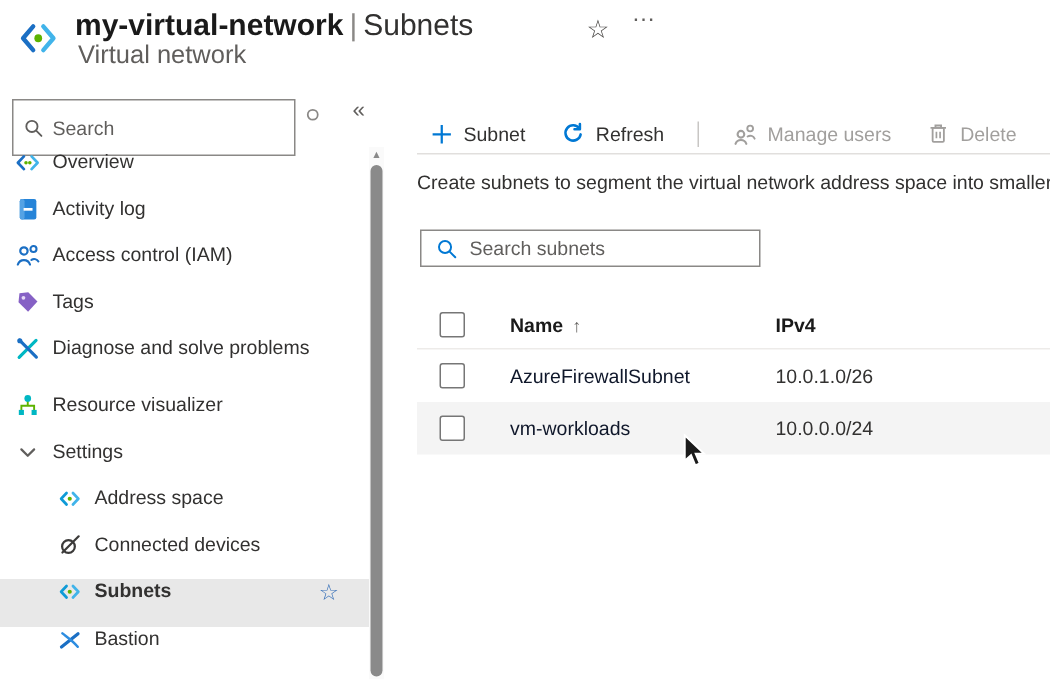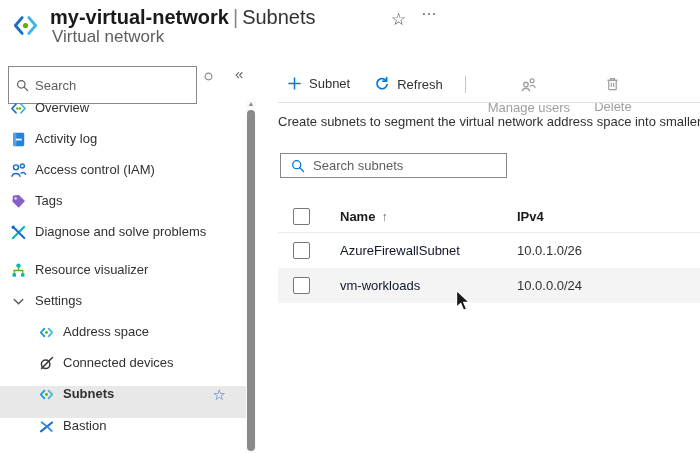--- a/index.html
+++ b/index.html
@@ -38,25 +38,25 @@
   .sb-item.gap { margin-top:7px; }
   .sb-item.selected { background:#e8e8e8; width:246px; height:32px; font-weight:700; }
   .sb-item.selected .fav { margin-left:auto; margin-right:20px; color:#3a72b9; font-size:15px; font-weight:400; }
 
   
   .sb-track { position:absolute; left:246px; top:98px; width:10px; height:355px; background:#fafafa; }
   .sb-arrow { position:absolute; left:0; top:2px; width:10px; text-align:center; font-size:7px; color:#8a8a8a; }
   .sb-thumb { position:absolute; left:1px; top:12px; width:8px; height:341px; background:#8a8a8a; border-radius:4px; }
 
   
-  .toolbar { position:absolute; left:278px; top:76px; height:26px; display:flex; align-items:flex-start; }
+  .toolbar { position:absolute; left:278px; top:76px; height:26px; display:flex; align-items:center; }
   .tb-btn { display:flex; align-items:center; gap:7px; padding:0 12px; cursor:pointer; white-space:nowrap; }
   .tb-btn:first-child { padding-left:9px; }
   .tb-btn .lbl { color:#323130; }
-  .tb-btn.disabled { cursor:default;flex-direction:column; }
+  .tb-btn.disabled { cursor:default; }
   .tb-btn.disabled .lbl { color:#a19f9d; }
   .tb-divider { width:1px; height:17px; background:#c8c6c4; margin:0 10px; }
   .tb-border { position:absolute; left:278px; top:102px; right:0; height:1px; background:#e1dfdd; }
 
   .desc { position:absolute; left:278px; top:114px; right:0; white-space:nowrap; overflow:hidden; color:#323130; }
 
   .main-search { position:absolute; left:280px; top:153px; width:227px; height:25px;
     border:1px solid #8a8886; background:#fff; display:flex; align-items:center; }
   .main-search .mag { margin:0 8px 0 10px; }
 

